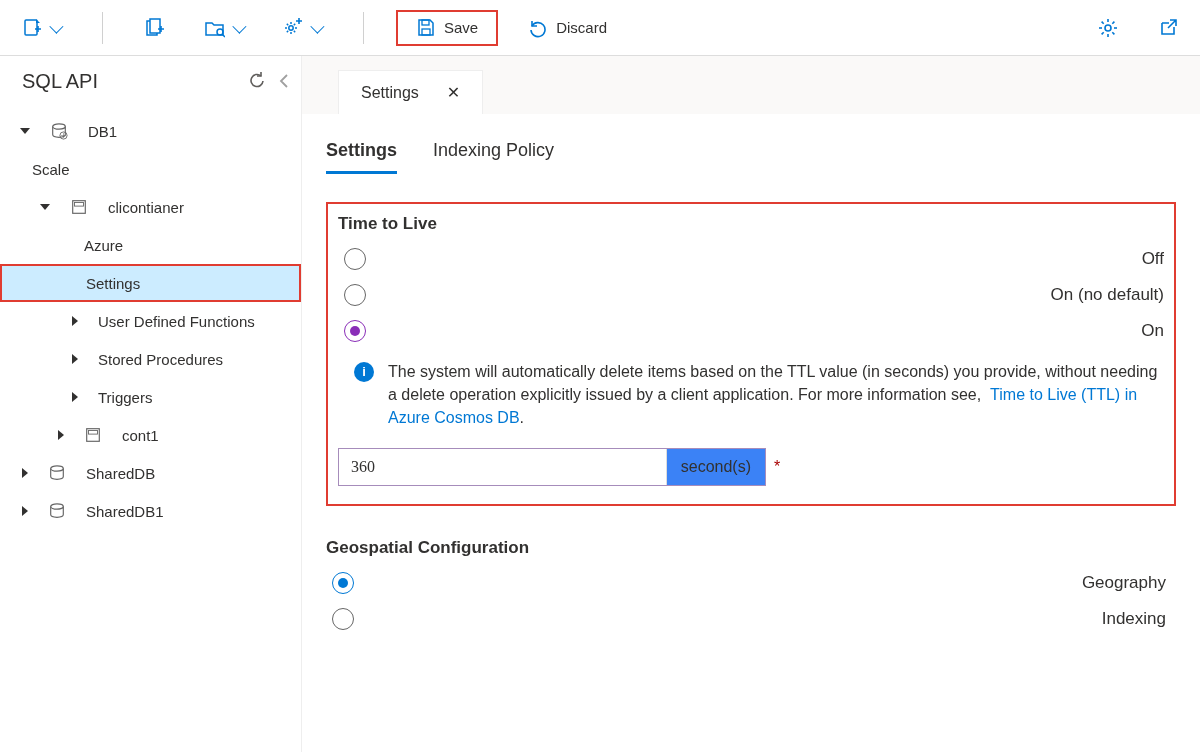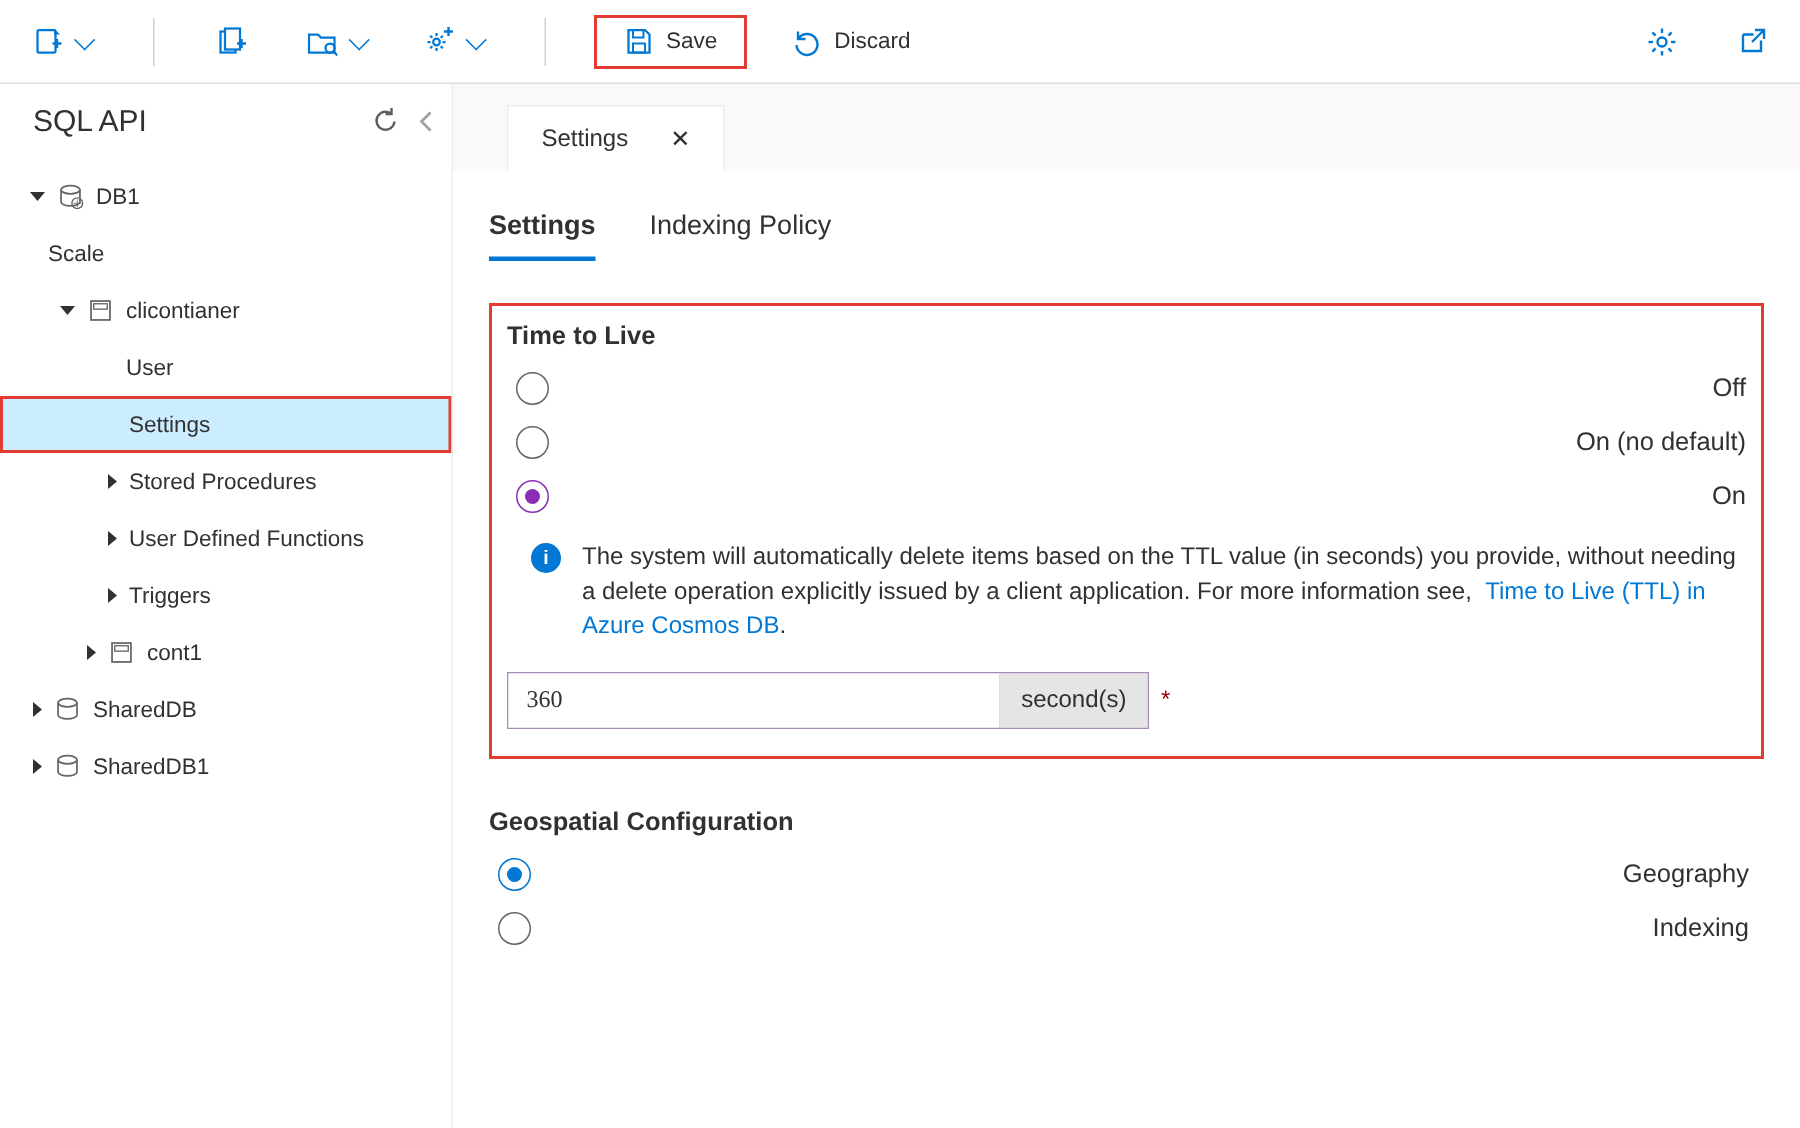--- a/index.html
+++ b/index.html
@@ -73,20 +73,21 @@
     padding: 6px 0;
     overflow-y: auto;
     flex: 1;
   }
   .tree-row {
     display: flex;
     align-items: center;
     height: 38px;
     cursor: pointer;
     white-space: nowrap;
+    gap: 12px;
   }
   .tree-row.selected {
     background: #ccecff;
   }
   .caret {
     width: 0; height: 0;
     border-left: 5px solid transparent;
     border-right: 5px solid transparent;
     border-top: 6px solid #323130;
     margin-right: 8px;
@@ -225,21 +226,21 @@
   .ttl-input input {
     flex: 1;
     border: none;
     outline: none;
     padding: 0 12px;
     font-size: 16px;
     font-family: Liberation Serif, serif;
     color: #323130;
   }
   .ttl-input .unit {
-    background: #e5e5e5;
+    background: #3b82f6;
     border-left: 1px solid #ddd;
     display: flex;
     align-items: center;
     padding: 0 14px;
     font-size: 16px;
   }
   .required-star { color: #a80000; font-size: 16px; }
 </style>
 </head>
 <body>
@@ -357,32 +358,32 @@
       </div>
       <div class="tree-row" style="padding-left:40px">
         <span class="caret"></span>
         <svg class="tree-icon" viewBox="0 0 20 20">
             <rect x="3" y="3" width="14" height="14" fill="none" stroke="#666" stroke-width="1.3"></rect>
             <rect x="5" y="5" width="10" height="4" fill="none" stroke="#666" stroke-width="1"></rect>
           </svg>
         <span>clicontianer</span>
       </div>
       <div class="tree-row lvl2b">
-        <span>User</span>
+        <span>Azure</span>
       </div>
       <div class="tree-row lvl2b selected highlight-red">
         <span>Settings</span>
       </div>
       <div class="tree-row lvl3">
         <span class="caret right"></span>
+        <span>User Defined Functions</span>
+      </div>
+      <div class="tree-row lvl3">
+        <span class="caret right"></span>
         <span>Stored Procedures</span>
-      </div>
-      <div class="tree-row lvl3">
-        <span class="caret right"></span>
-        <span>User Defined Functions</span>
       </div>
       <div class="tree-row lvl3">
         <span class="caret right"></span>
         <span>Triggers</span>
       </div>
       <div class="tree-row lvl2">
         <span class="caret right"></span>
         <svg class="tree-icon" viewBox="0 0 20 20">
             <rect x="3" y="3" width="14" height="14" fill="none" stroke="#666" stroke-width="1.3"></rect>
             <rect x="5" y="5" width="10" height="4" fill="none" stroke="#666" stroke-width="1"></rect>

